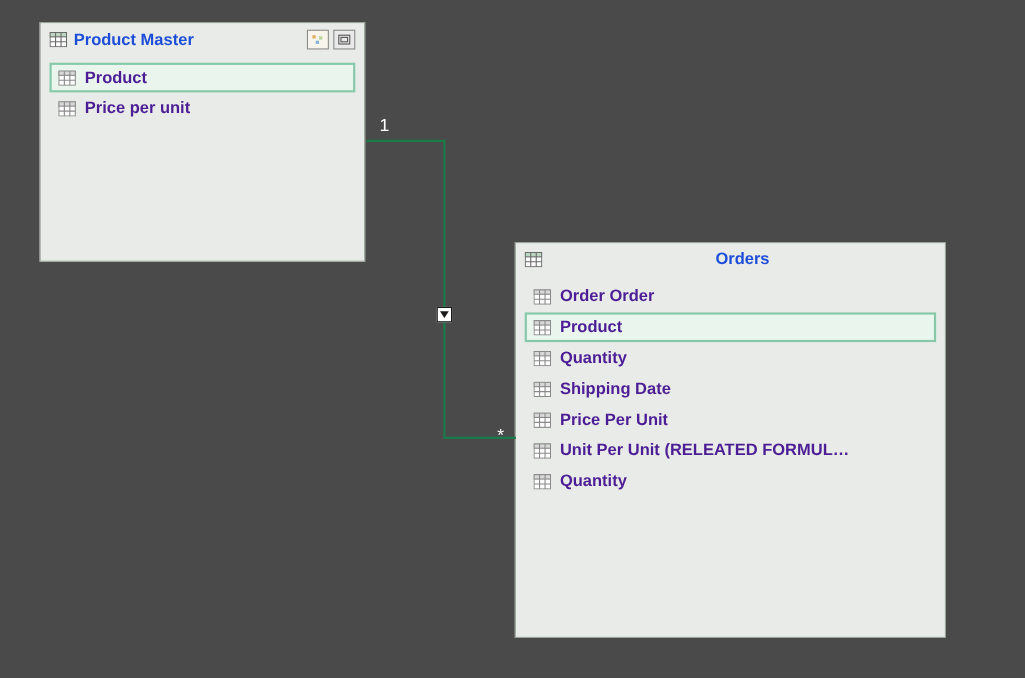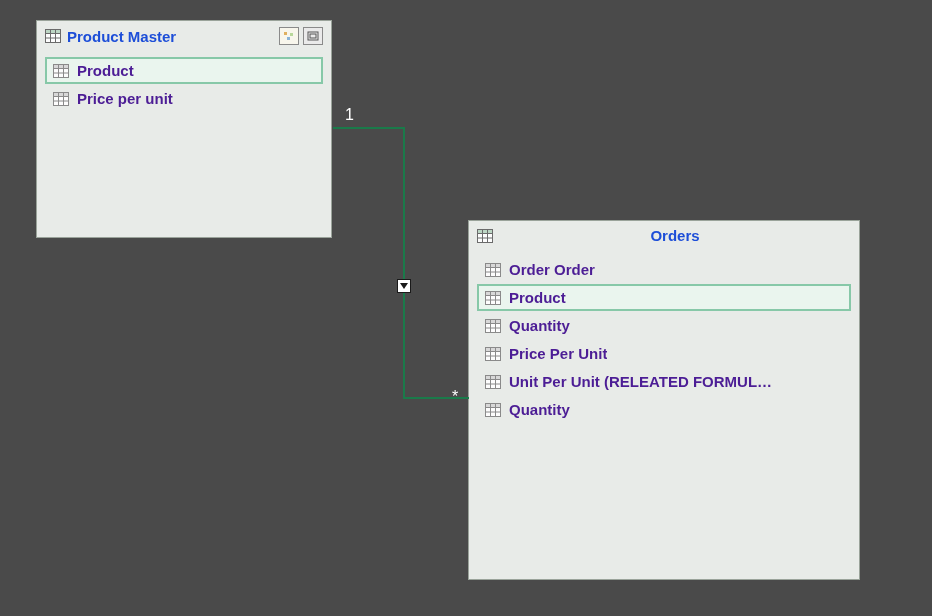--- a/index.html
+++ b/index.html
@@ -222,20 +222,32 @@
       <div class="field">
         <span class="table-icon">
           <svg width="16" height="14" viewBox="0 0 16 14">
               <rect x="0.5" y="0.5" width="15" height="13" fill="#fdfdfd" stroke="#8a8a8a"></rect>
               <rect x="0.5" y="0.5" width="15" height="4" fill="#d8d8d8" stroke="#8a8a8a"></rect>
               <line x1="5.5" y1="0.5" x2="5.5" y2="13.5" stroke="#8a8a8a"></line>
               <line x1="10.5" y1="0.5" x2="10.5" y2="13.5" stroke="#8a8a8a"></line>
               <line x1="0.5" y1="9" x2="15.5" y2="9" stroke="#8a8a8a"></line>
             </svg>
         </span>
+        <span class="field-label">Shipping Date</span>
+      </div>
+      <div class="field">
+        <span class="table-icon">
+          <svg width="16" height="14" viewBox="0 0 16 14">
+              <rect x="0.5" y="0.5" width="15" height="13" fill="#fdfdfd" stroke="#8a8a8a"></rect>
+              <rect x="0.5" y="0.5" width="15" height="4" fill="#d8d8d8" stroke="#8a8a8a"></rect>
+              <line x1="5.5" y1="0.5" x2="5.5" y2="13.5" stroke="#8a8a8a"></line>
+              <line x1="10.5" y1="0.5" x2="10.5" y2="13.5" stroke="#8a8a8a"></line>
+              <line x1="0.5" y1="9" x2="15.5" y2="9" stroke="#8a8a8a"></line>
+            </svg>
+        </span>
         <span class="field-label">Price Per Unit</span>
       </div>
       <div class="field">
         <span class="table-icon">
           <svg width="16" height="14" viewBox="0 0 16 14">
               <rect x="0.5" y="0.5" width="15" height="13" fill="#fdfdfd" stroke="#8a8a8a"></rect>
               <rect x="0.5" y="0.5" width="15" height="4" fill="#d8d8d8" stroke="#8a8a8a"></rect>
               <line x1="5.5" y1="0.5" x2="5.5" y2="13.5" stroke="#8a8a8a"></line>
               <line x1="10.5" y1="0.5" x2="10.5" y2="13.5" stroke="#8a8a8a"></line>
               <line x1="0.5" y1="9" x2="15.5" y2="9" stroke="#8a8a8a"></line>

